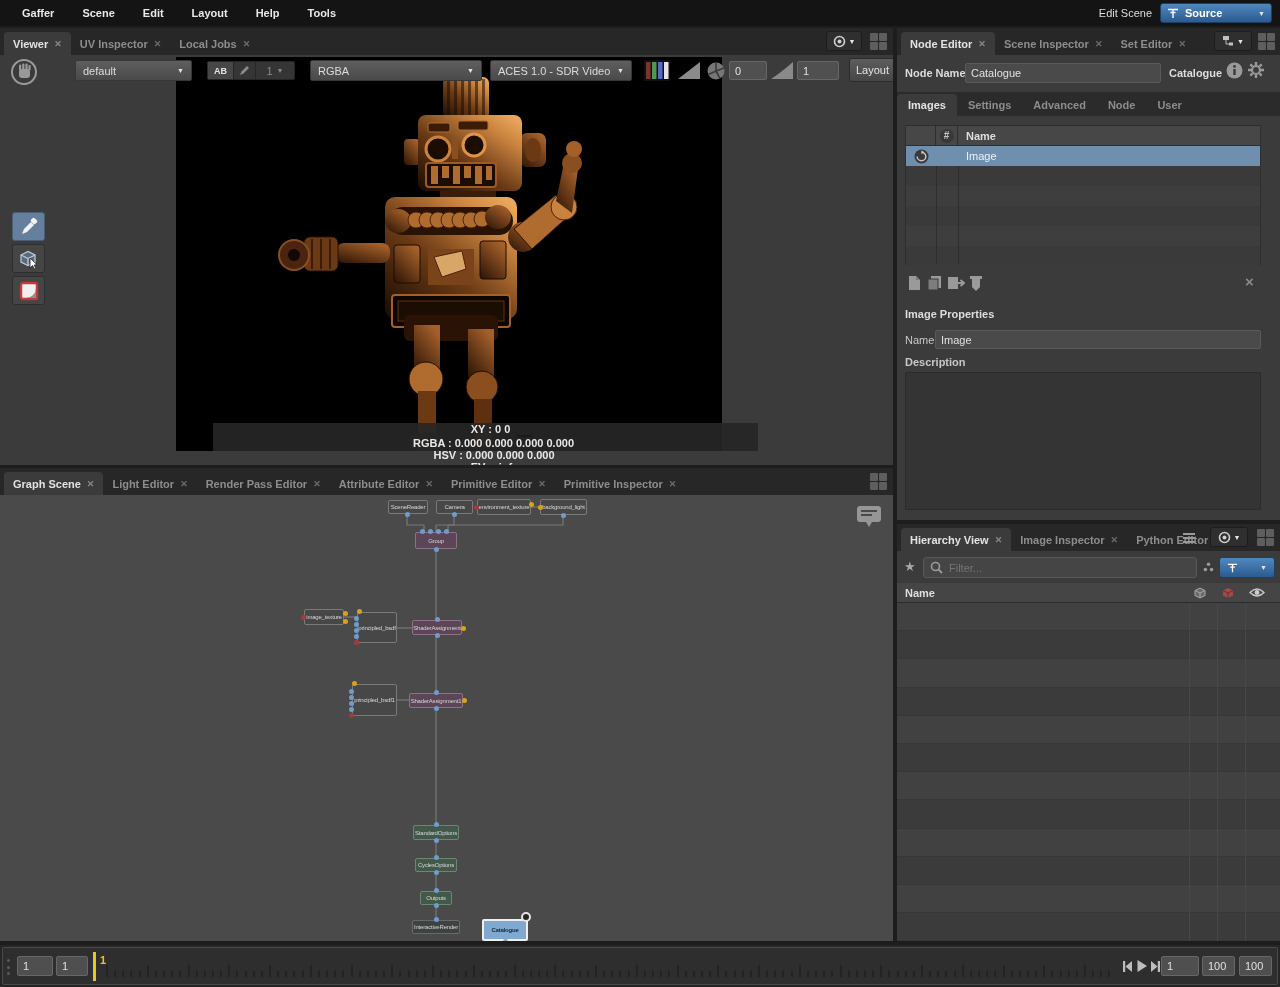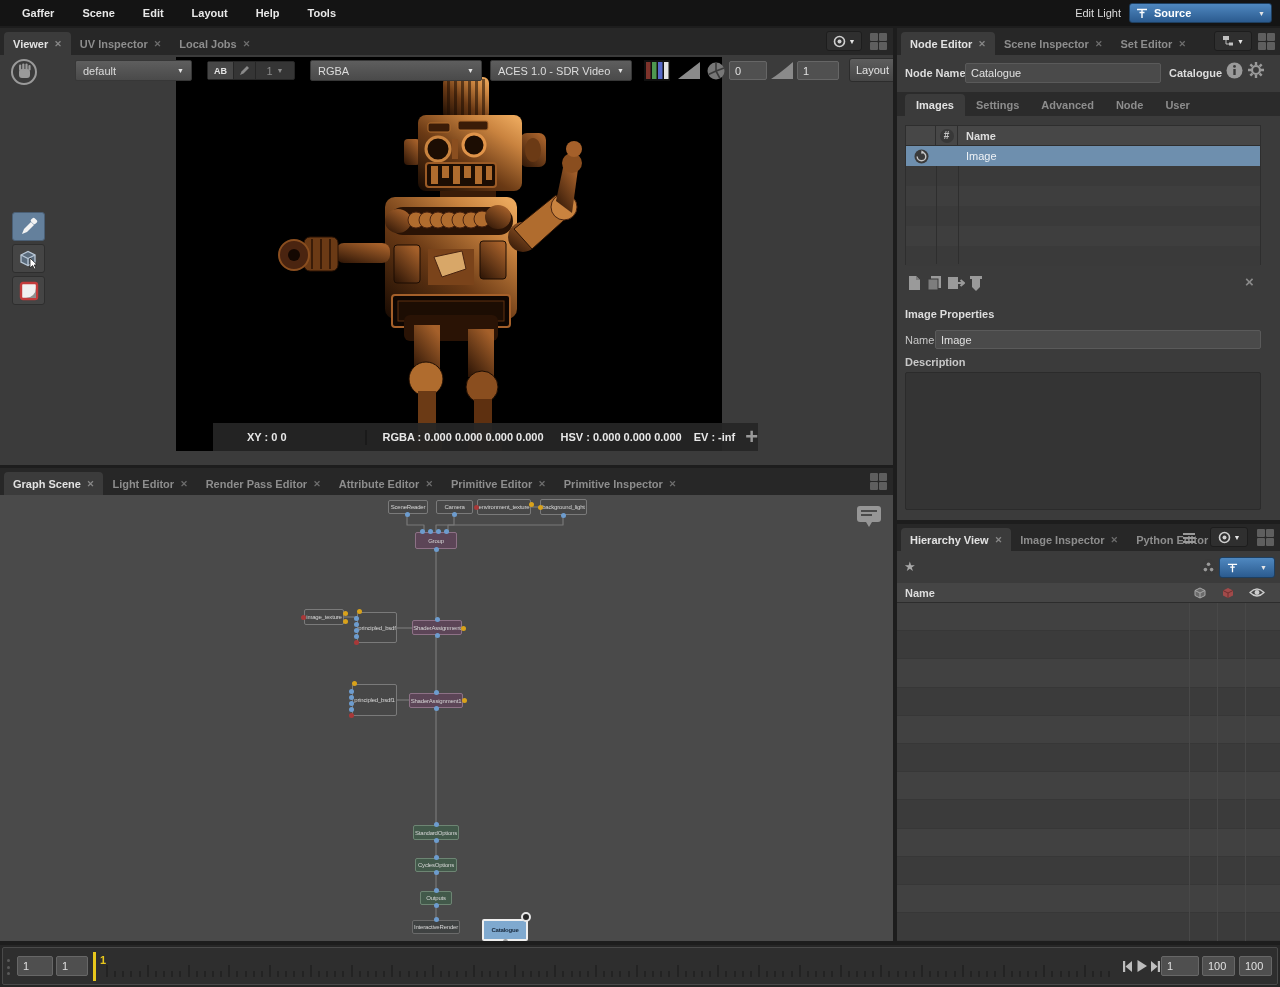--- a/index.html
+++ b/index.html
@@ -10,21 +10,21 @@
   }
   .abs { position:absolute; }
   
   #menubar { left:0; top:0; width:1280px; height:26px; background:#141414;
     display:flex; align-items:center; padding-left:8px; }
   .menu-item { color:#e8e8e8; font-weight:bold; padding:0 14px; font-size:11px; cursor:default; }
   #menu-right { margin-left:auto; display:flex; align-items:center; gap:8px; padding-right:8px; }
   #edit-target-label { color:#dddddd; }
   .blue-btn { background:linear-gradient(#4f88c0,#2b5b8f); border:1px solid #1e3f60;
     border-radius:3px; color:#ffffff; display:flex; align-items:center; }
-  #source-dropdown { width:143px; height:20px; padding:0 6px; gap:6px; font-weight:bold; }
+  #source-dropdown { width:112px; height:20px; padding:0 6px; gap:6px; font-weight:bold; }
   .dd-arrow { margin-left:auto; font-size:7px; color:#e5e5e5; }
   
   .panel { position:absolute; background:#3b3b3b; overflow:hidden; }
   .tabbar { position:absolute; left:0; top:0; right:0; height:27px; background:#272727;
     display:flex; align-items:flex-end; padding-left:4px; }
   .tab { height:23px; display:flex; align-items:center; gap:6px; padding:0 9px;
     font-weight:bold; color:#8d8d8d; border-radius:4px 4px 0 0; white-space:nowrap; }
   .tab.active { background:#3b3b3b; color:#e2e2e2; }
   .tab-close { color:#6d6d6d; font-weight:bold; font-size:12px; line-height:10px; }
   .tab.active .tab-close { color:#888888; }
@@ -87,21 +87,21 @@
 <div id="menubar" class="abs">
   <div id="menu-items" style="display: flex;">
       <span class="menu-item">Gaffer</span>
       <span class="menu-item">Scene</span>
       <span class="menu-item">Edit</span>
       <span class="menu-item">Layout</span>
       <span class="menu-item">Help</span>
       <span class="menu-item">Tools</span>
     </div>
   <div id="menu-right">
-    <span id="edit-target-label">Edit Light</span>
+    <span id="edit-target-label">Edit Scene</span>
     <div id="source-dropdown" class="blue-btn">
       <svg width="12" height="13" viewBox="0 0 12 13">
         <path d="M1 2.5 H11 M3.5 5.5 H8.5 M6 2.5 V11" stroke="#ffffff" stroke-width="1.4" fill="none"></path>
       </svg>
       <span>Source</span>
       <span class="dd-arrow">▼</span>
     </div>
   </div>
 </div>
 
@@ -285,21 +285,21 @@
       <path d="M13 11 L13 21 L15.6 18.6 L17.3 22 L18.8 21.2 L17.2 18 L20 17.7 Z" fill="#ffffff" stroke="#222222" stroke-width="0.8"></path>
     </svg>
   </div>
   <div class="abs tool-btn" style="left:12px;top:248px;">
     <svg width="20" height="20" viewBox="0 0 20 20">
       <rect x="2" y="2" width="16" height="16" rx="2" fill="#f0f0f0" stroke="#c23b3b" stroke-width="2.4"></rect>
       <path d="M17 17 L17 7 A10 10 0 0 1 7 17 Z" fill="#8f8f8f"></path>
     </svg>
   </div>
 
-  <div id="viewer-status" class="abs" style="left:213px;top:395px;width:545px;height:28px;">
+  <div id="viewer-status" class="abs" style="left:213px;top:395px;width:545px;height:28px;flex-direction:column;">
     <svg style="margin-left:24px;" width="13" height="16" viewBox="0 0 13 16">
       <path d="M1 0 L1 13 L4.4 9.8 L6.6 14.6 L8.8 13.6 L6.6 9 L11 8.7 Z" fill="#ffffff" stroke="#333333" stroke-width="0.8"></path>
     </svg>
     <span style="margin-left:10px;">XY : 0 0</span>
     <div class="checker" style="margin-left:78px;"></div>
     <span style="margin-left:16px;">RGBA : 0.000 0.000 0.000 0.000</span>
     <span style="margin-left:17px;">HSV : 0.000 0.000 0.000</span>
     <span style="margin-left:12px;">EV : -inf</span>
     <span style="margin-left:10px;color:#9a9a9a;font-size:22px;font-weight:bold;line-height:18px;">+</span>
   </div>
@@ -451,21 +451,21 @@
     <rect x="7.3" y="7" width="2.4" height="6" fill="#3b3b3b"></rect>
     <circle cx="8.5" cy="4.4" r="1.4" fill="#3b3b3b"></circle>
   </svg>
   <svg class="abs" style="left:350px;top:33px;" width="18" height="18" viewBox="0 0 18 18">
     <g stroke="#9a9a9a" stroke-width="2.4">
       <path d="M9 1 V4 M9 14 V17 M1 9 H4 M14 9 H17 M3.3 3.3 L5.4 5.4 M12.6 12.6 L14.7 14.7 M14.7 3.3 L12.6 5.4 M5.4 12.6 L3.3 14.7"></path>
     </g>
     <circle cx="9" cy="9" r="4" fill="none" stroke="#9a9a9a" stroke-width="2.2"></circle>
   </svg>
 
-  <div class="subtabbar" style="left:0;top:64px;width:383px;height:24px;padding-left:8px;">
+  <div class="subtabbar" style="left:0;top:64px;width:383px;height:24px;">
       <div class="subtab active">Images</div>
       <div class="subtab">Settings</div>
       <div class="subtab">Advanced</div>
       <div class="subtab">Node</div>
       <div class="subtab">User</div>
     </div>
 
   <div id="images-table" class="abs" style="left:8px;top:97px;width:356px;height:140px;background:#363636;">
     <div class="tbl-header" style="height:20px;">
       <div style="width:30px;height:100%;border-right:1px solid #2e2e2e;"></div>
@@ -548,20 +548,27 @@
     <span class="dd-arrow" style="margin:0;">▼</span>
   </div>
   <svg class="abs" style="right:5px;top:4px;" width="19" height="19" viewBox="0 0 19 19">
     <rect x="1" y="1" width="8" height="8" rx="1" fill="#5e5e5e"></rect>
       <rect x="10" y="1" width="8" height="8" rx="1" fill="#5e5e5e"></rect>
     <rect x="1" y="10" width="8" height="8" rx="1" fill="#5e5e5e"></rect>
       <rect x="10" y="10" width="8" height="8" rx="1" fill="#5e5e5e"></rect>
   </svg>
 
   <span class="abs" style="left:7px;top:35px;color:#a8a8a8;font-size:13px;">★</span>
+  <div class="abs" style="left:26px;top:33px;width:274px;height:21px;background:#454545;border:1px solid #585858;border-radius:3px;display:flex;align-items:center;padding:0 6px;gap:6px;">
+    <svg width="13" height="13" viewBox="0 0 13 13">
+      <circle cx="5.5" cy="5.5" r="4" stroke="#9a9a9a" stroke-width="1.6" fill="none"></circle>
+      <path d="M8.5 8.5 L12 12" stroke="#9a9a9a" stroke-width="1.8"></path>
+    </svg>
+    <input style="background: none; border: none; outline: none; color: rgb(204, 204, 204); font-size: 11px; width: 220px; font-family: &quot;Liberation Sans&quot;, sans-serif;" placeholder="Filter...">
+  </div>
   <svg class="abs" style="left:303px;top:35px;" width="17" height="17" viewBox="0 0 17 17">
     <circle cx="8.5" cy="8.5" r="8" fill="#3a3a3a"></circle>
     <circle cx="8.5" cy="5.3" r="1.8" fill="#9a9a9a"></circle>
       <circle cx="5.4" cy="10.6" r="1.8" fill="#9a9a9a"></circle>
       <circle cx="11.6" cy="10.6" r="1.8" fill="#9a9a9a"></circle>
   </svg>
   <div class="abs blue-btn" style="left:322px;top:33px;width:56px;height:21px;padding:0 7px;gap:7px;">
     <svg width="11" height="12" viewBox="0 0 12 13">
       <path d="M1 2.5 H11 M3.5 5.5 H8.5 M6 2.5 V11" stroke="#ffffff" stroke-width="1.4" fill="none"></path>
     </svg>

